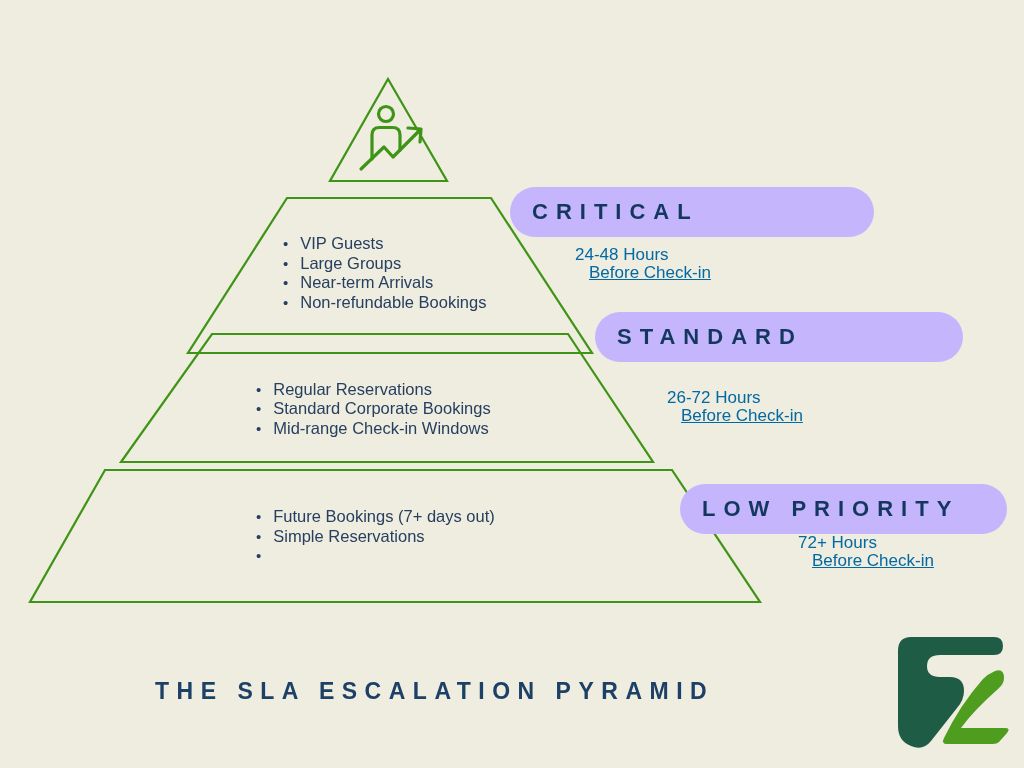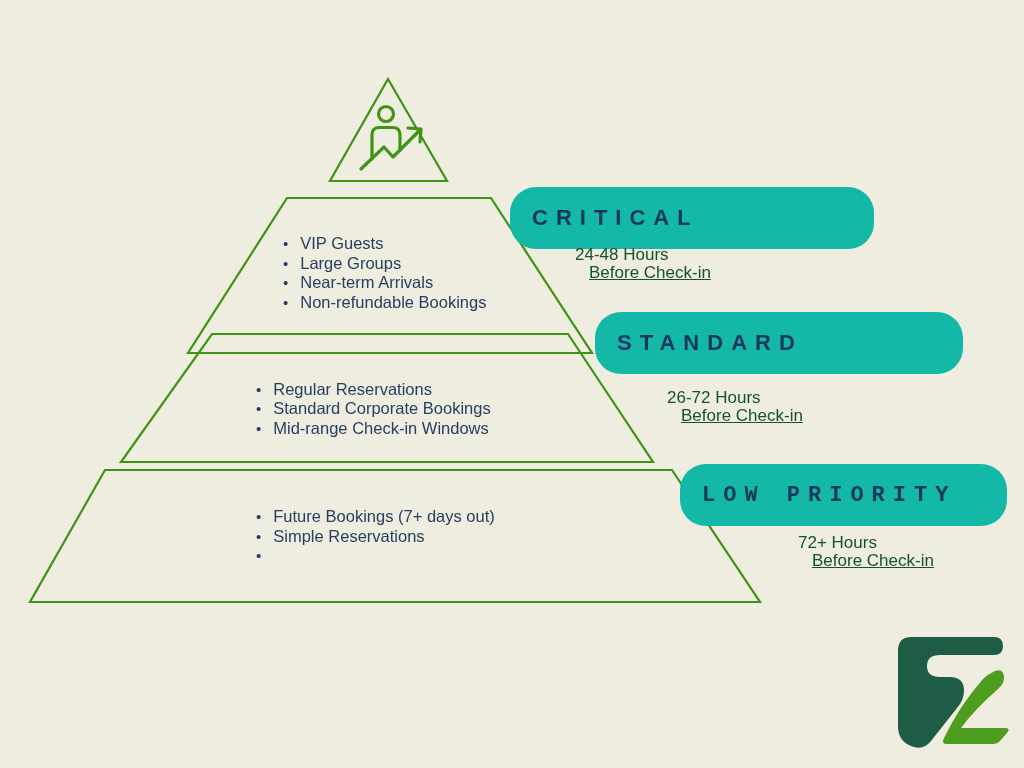--- a/index.html
+++ b/index.html
@@ -1,35 +1,35 @@
 <!DOCTYPE html>
 <html><head>
 <meta charset="utf-8">
 <style>
   html,body{margin:0;padding:0;}
   body{width:1024px;height:768px;overflow:hidden;background:#efece0;font-family:"Liberation Sans",sans-serif;}
   .canvas{position:relative;width:1024px;height:768px;background:#efece0;}
   svg.layer{position:absolute;left:0;top:0;width:1024px;height:768px;}
 
-  .pill{position:absolute;height:62px;background:#14b8a6;border-radius:26px;display:flex;align-items:center;
+  .pill{position:absolute;height:50px;background:#c4b5fd;border-radius:26px;display:flex;align-items:center;
         color:#14375f;font-weight:bold;font-size:22px;letter-spacing:8px;padding-left:22px;box-sizing:border-box;}
   .pill-critical{left:510px;top:187px;width:364px;}
   .pill-standard{left:595px;top:312px;width:368px;}
-  .pill-low{left:680px;top:464px;width:327px;font-family:Liberation Mono, monospace;}
+  .pill-low{left:680px;top:484px;width:327px;}
 
   .bullets{position:absolute;margin:0;padding:0;list-style:none;color:#27405f;font-size:16.5px;}
   .bullets li{display:flex;align-items:baseline;line-height:18.5px;}
   .bullets li .dot{margin-right:12px;font-size:15px;}
   .bullets-t1{left:283px;top:234px;}
   .bullets-t2{left:256px;top:380px;line-height:19px;}
   .bullets-t2 li{line-height:19.3px;}
   .bullets-t3{left:256px;top:507px;}
   .bullets-t3 li{line-height:19.6px;}
 
-  .sla{position:absolute;color:#14532d;font-size:17px;line-height:18px;}
+  .sla{position:absolute;color:#0369a1;font-size:17px;line-height:18px;}
   .sla .l2{margin-left:14px;text-decoration:underline;}
   .sla-t1{left:575px;top:246px;}
   .sla-t2{left:667px;top:389px;}
   .sla-t3{left:798px;top:534px;}
 
   .title{position:absolute;left:155px;top:678px;color:#1d4066;font-size:23px;font-weight:bold;letter-spacing:7.5px;white-space:nowrap;}
 </style>
 </head>
 <body>
 
@@ -124,14 +124,15 @@
   </div>
   <div class="sla sla-t2">
     <div class="l1">26-72 Hours</div>
     <div class="l2">Before Check-in</div>
   </div>
   <div class="sla sla-t3">
     <div class="l1">72+ Hours</div>
     <div class="l2">Before Check-in</div>
   </div>
 
+  <div class="title">THE SLA ESCALATION PYRAMID</div>
 
 </div>
 
 </body></html>

